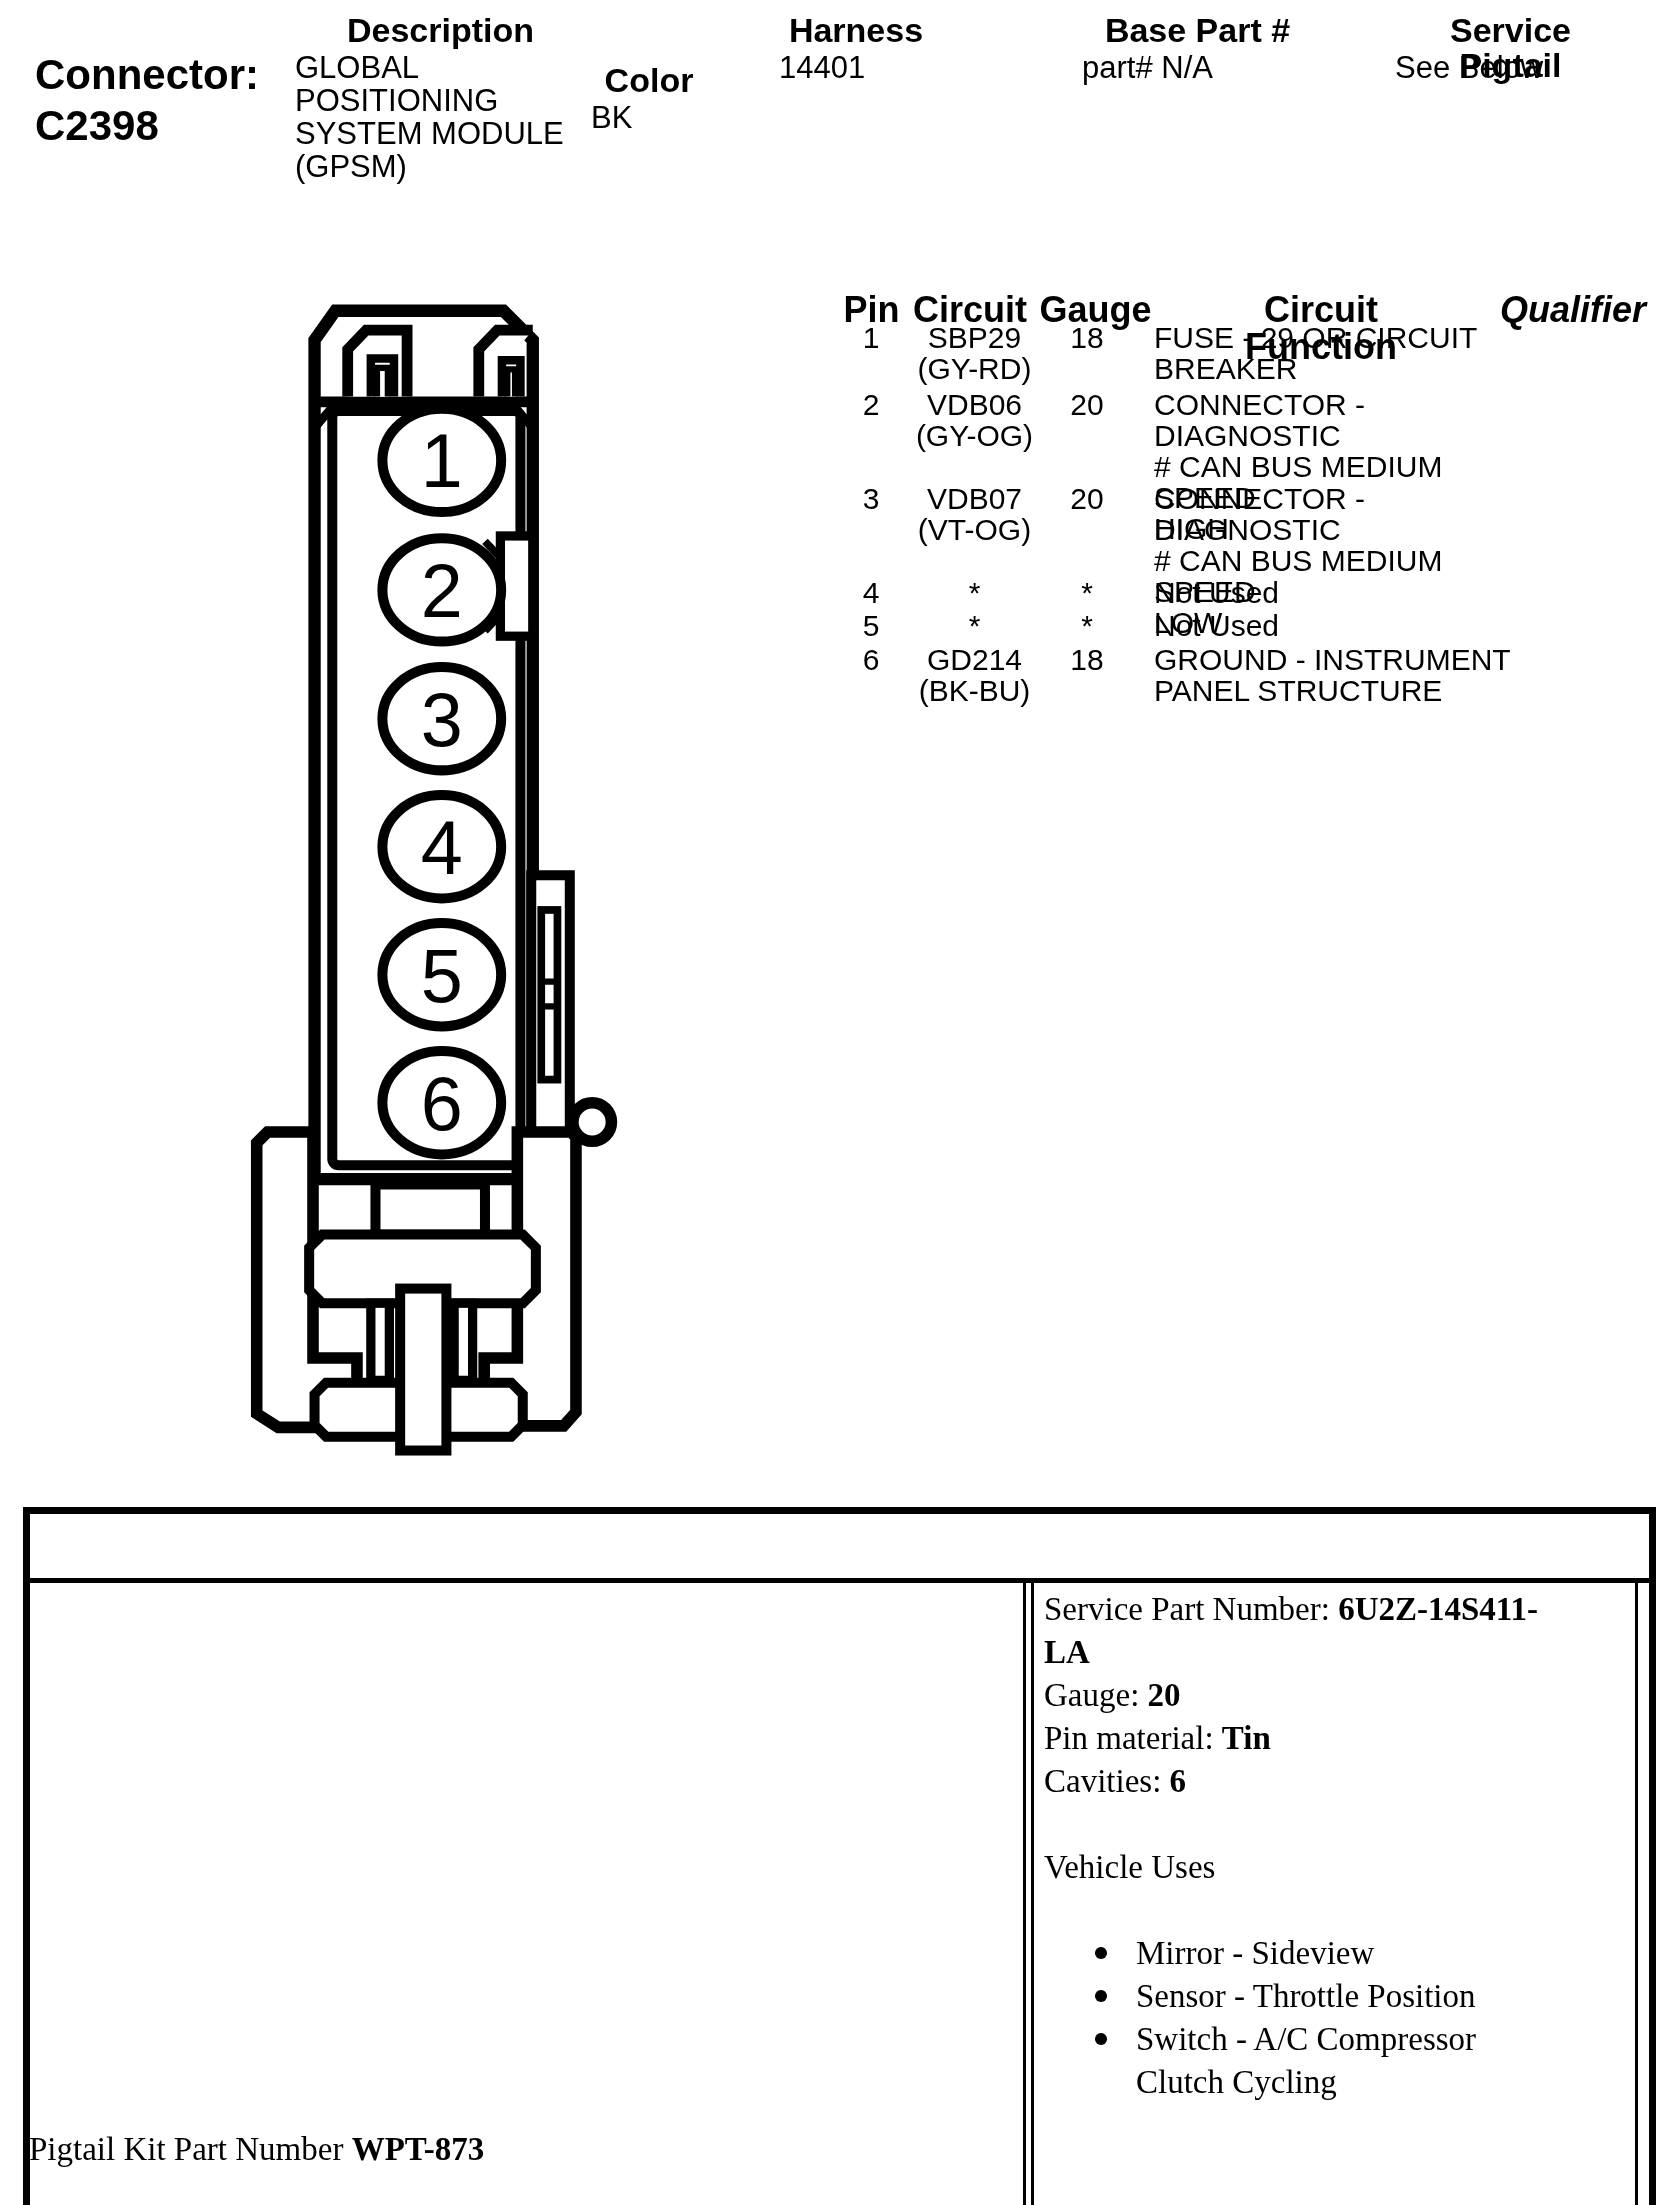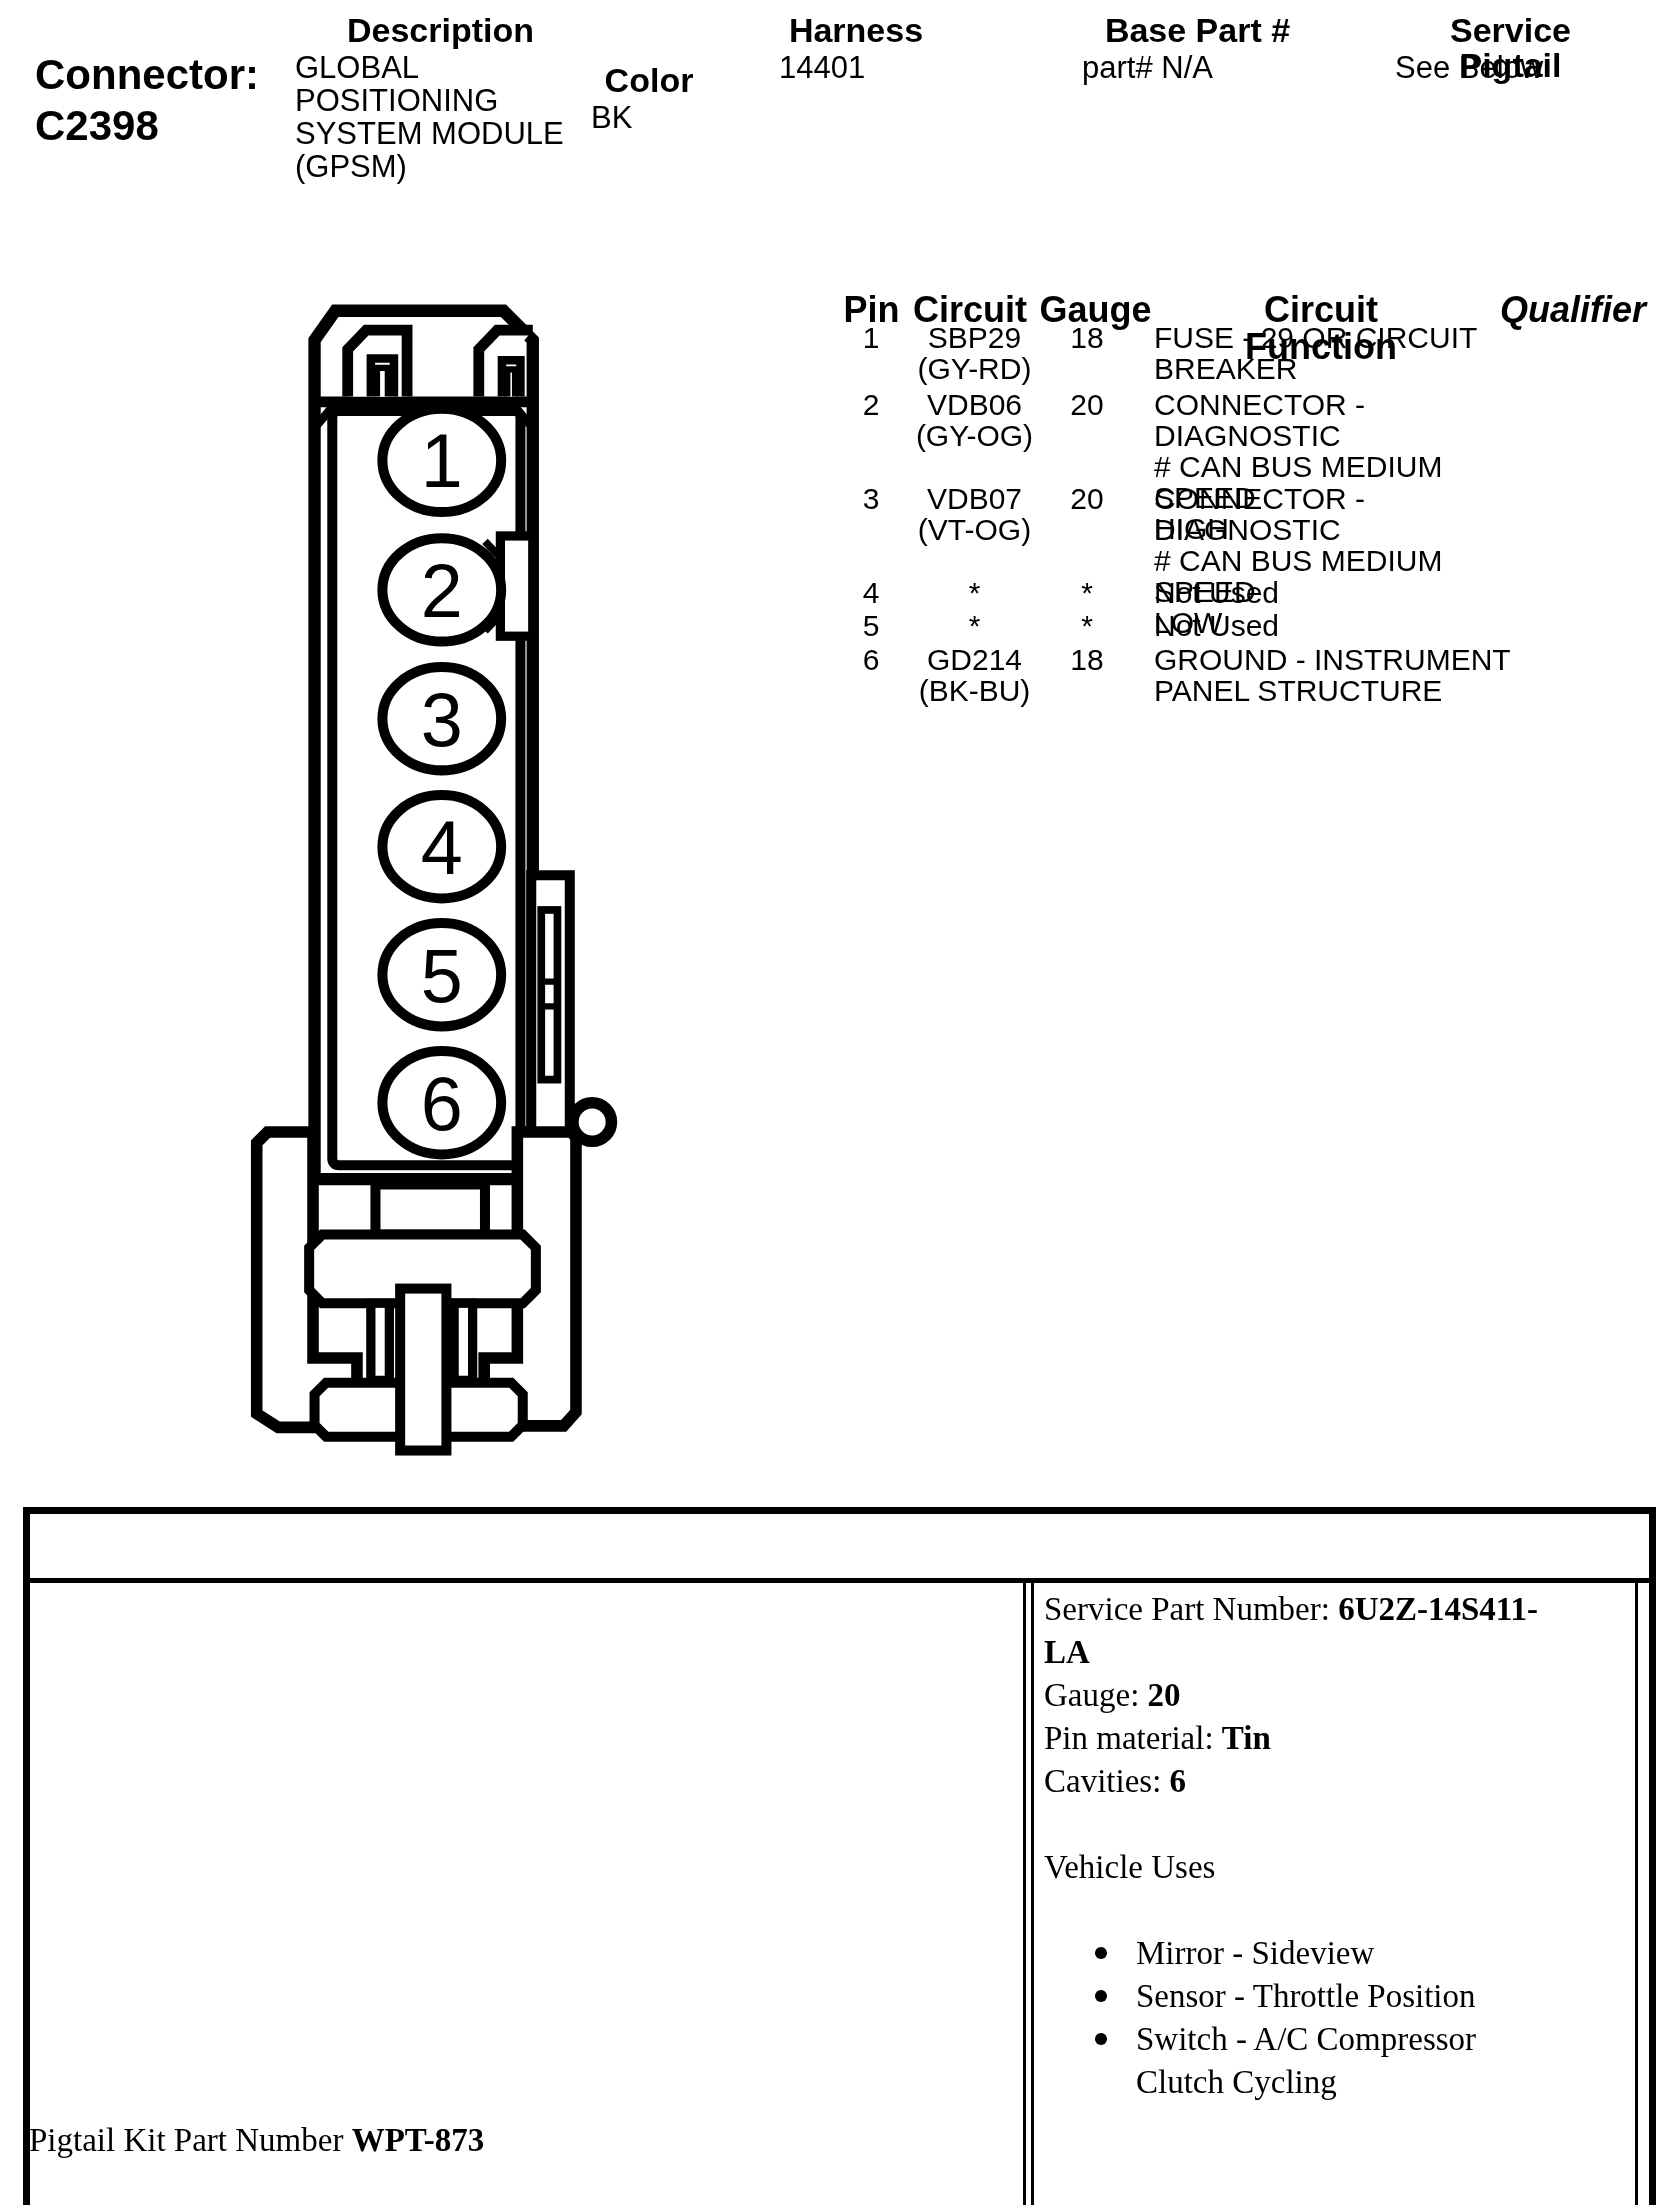--- a/index.html
+++ b/index.html
@@ -9,21 +9,21 @@
   .pre{white-space:pre-line;}
   .ctr{text-align:center;}
   .title{font:700 42px/51px "Liberation Sans",sans-serif;}
   .hlabel{font:700 34px/35px "Liberation Sans",sans-serif;text-align:center;}
   .hvalue{font:400 31px/33px "Liberation Sans",sans-serif;}
   .th{font:700 36px/37px "Liberation Sans",sans-serif;text-align:center;}
   .td{font:400 30px/31px "Liberation Sans",sans-serif;}
   .rc{font:400 33px/43px "Liberation Serif",serif;margin-left:8px;}
   .rc b{font-weight:700;}
   .kits-title{font:700 34px/40px "Liberation Serif",serif;padding:3.1px 0 0 9.3px;}
-  .kitline{font:400 33px/43px "Liberation Serif",serif;}
+  .kitline{font:400 33px/43px "Liberation Serif",serif;margin-top:9px;}
   .spacer56{height:43px;}
   ul.uses{list-style:none;margin:0;padding:0;}
   ul.uses li{position:relative;padding-left:92px;white-space:pre-line;}
   .bullet{position:absolute;left:51px;top:15.4px;width:11.6px;height:11.6px;border-radius:50%;background:#000;}
   .bline{border:0 solid #000;}
 </style>
 </head>
 <body>
 
 <div class="page sans">

